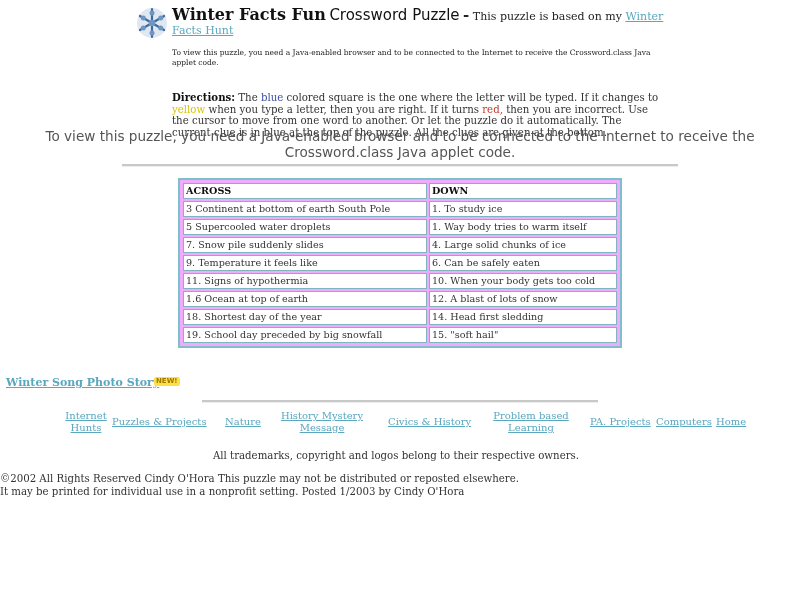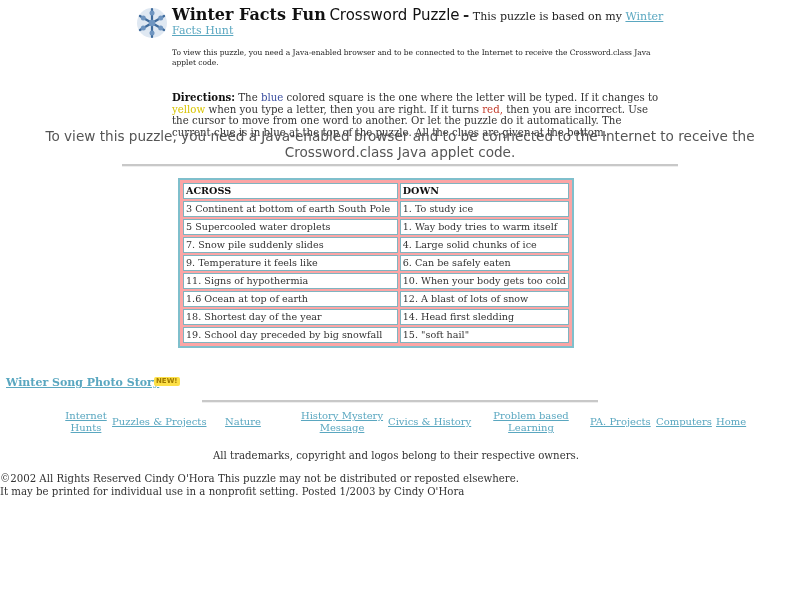--- a/index.html
+++ b/index.html
@@ -23,21 +23,21 @@
     .c-yellow { color:#d8c400; }
     .c-red { color:#c23a2a; }
 
     .java-note { left:40px; top:128px; width:720px; text-align:center;
                  font-family:"DejaVu Sans", sans-serif; font-size:13.6px; line-height:16px; color:#555; }
 
     .hr { height:0; border-top:2px solid #c8c8c8; border-bottom:1px solid #eeeeee; }
     .hr1 { left:122px; top:164px; width:556px; }
     .hr2 { left:202px; top:400px; width:396px; }
 
-    .clue-table { left:178px; top:178px; width:396px; border:2px solid #7fbfcc; background:#fca5a5; padding:1px; box-sizing:border-box; }
+    .clue-table { left:178px; top:178px; width:444px; border:2px solid #7fbfcc; background:#f0abfc; padding:1px; box-sizing:border-box; }
     .clue-table table { border-collapse:separate; border-spacing:2px; width:100%; }
     .clue-table td { background:#ffffff; border:1px solid #7fb4c0; font-size:9.6px; line-height:12px;
                      padding:1px 2px; height:12px; white-space:nowrap; color:#333; }
     .clue-table td.head { font-weight:bold; color:#111; }
     .col-across { width:238px; }
 
     .song-link { left:6px; top:376px; font-size:11px; font-weight:bold; }
     .new-badge { left:154px; top:377px; font-family:"DejaVu Sans", sans-serif; font-size:7px; font-weight:bold;
                  color:#a07a00; background:#fde047; padding:0 2px; line-height:9px; border-radius:2px; }
 
@@ -139,21 +139,21 @@
 
 <a class="abs song-link">Winter Song Photo Story</a>
 <span class="abs new-badge">NEW!</span>
 
 <div class="abs hr hr2"></div>
 
 <div class="abs nav">
   <a class="nav-item" style="left:58px; top:0; width:56px;"><span>Internet</span><br><span>Hunts</span></a>
   <a class="nav-item" style="left:112px; top:6px;">Puzzles &amp; Projects</a>
   <a class="nav-item" style="left:225px; top:6px;">Nature</a>
-  <a class="nav-item" style="left:296px; top:0; width:92px;"><span>History Mystery</span><br><span>Message</span></a>
+  <a class="nav-item" style="left:276px; top:0; width:92px;"><span>History Mystery</span><br><span>Message</span></a>
   <a class="nav-item" style="left:388px; top:6px;">Civics &amp; History</a>
   <a class="nav-item" style="left:490px; top:0; width:82px;"><span>Problem based</span><br><span>Learning</span></a>
   <a class="nav-item" style="left:590px; top:6px;">PA. Projects</a>
   <a class="nav-item" style="left:656px; top:6px;">Computers</a>
   <a class="nav-item" style="left:716px; top:6px;">Home</a>
 </div>
 
 <div class="abs footer1">All trademarks, copyright and logos belong to their respective owners.</div>
 <div class="abs footer2">
   <span>©2002 All Rights Reserved Cindy O'Hora This puzzle may not be distributed or reposted elsewhere.</span><br>

